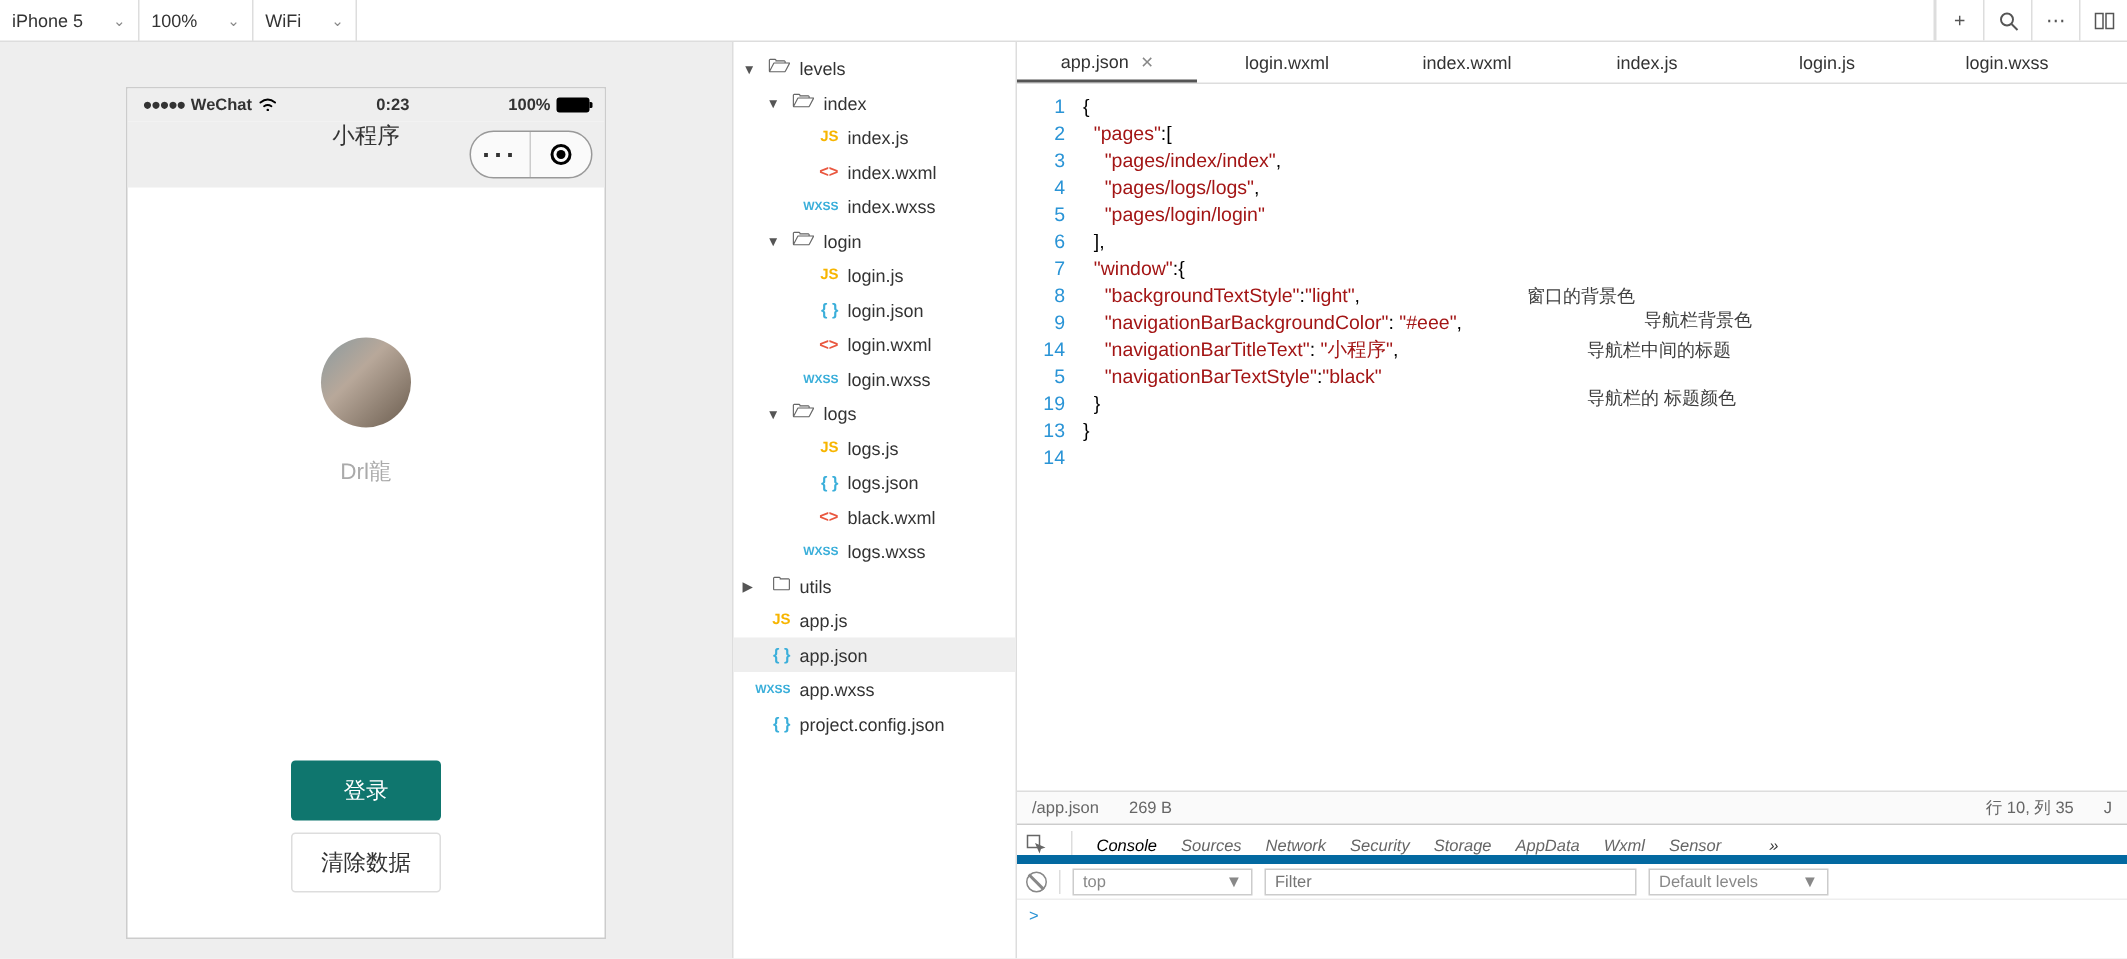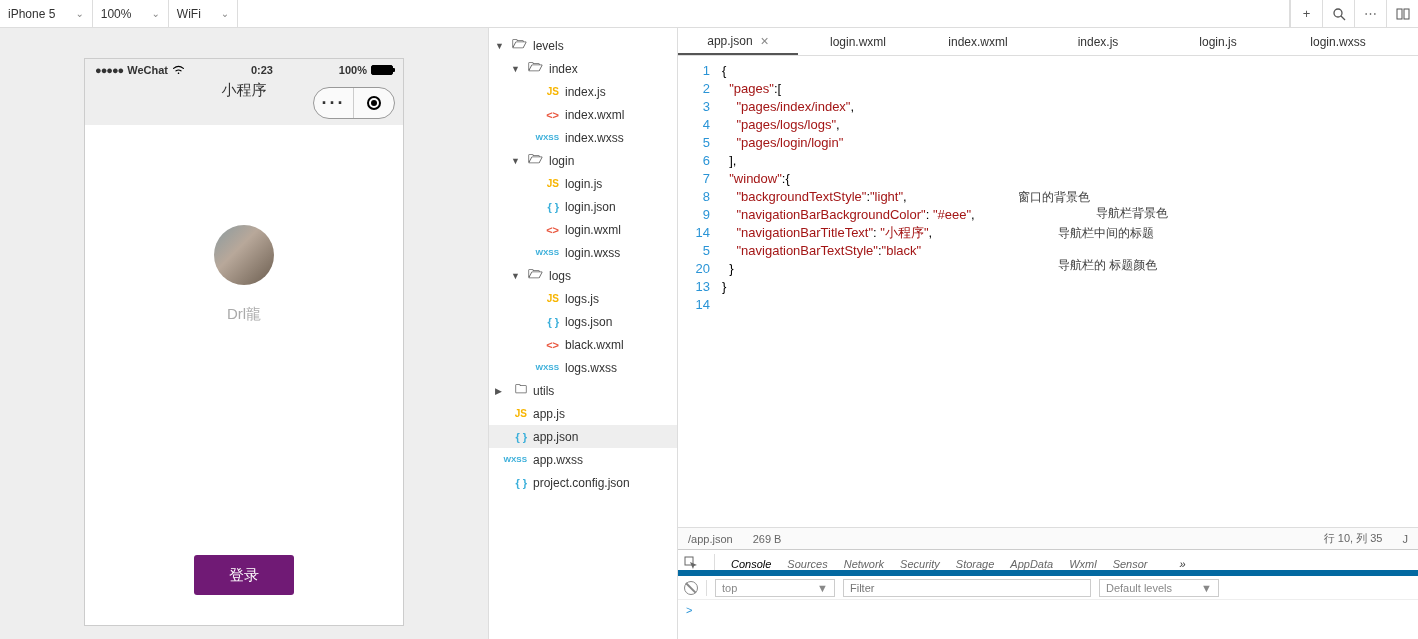--- a/index.html
+++ b/index.html
@@ -26,21 +26,21 @@
 .nav-menu { position: absolute; right: 8px; top: 6px; display: flex; border: 1px solid #999; border-radius: 16px; overflow: hidden; background: #fafafa; }
 .nav-menu-btn { width: 40px; height: 30px; display: flex; align-items: center; justify-content: center; font-size: 18px; font-weight: bold; }
 .nav-menu-btn:first-child { border-right: 1px solid #ccc; letter-spacing: 2px; }
 .target { width: 14px; height: 14px; border: 2px solid #000; border-radius: 50%; display: flex; align-items: center; justify-content: center; }
 .target::after { content: ''; width: 6px; height: 6px; background: #000; border-radius: 50%; }
 .phone-content { flex: 1; display: flex; flex-direction: column; align-items: center; padding-top: 100px; }
 .avatar { width: 60px; height: 60px; border-radius: 50%; background: linear-gradient(135deg, #8a9a9f 0%, #b8a89a 40%, #6b5d4f 100%); margin-bottom: 20px; }
 .nickname { color: #aaa; font-size: 15px; }
 .btn-area { margin-top: auto; margin-bottom: 30px; display: flex; flex-direction: column; gap: 8px; }
 .btn { width: 100px; height: 40px; display: flex; align-items: center; justify-content: center; font-size: 15px; border-radius: 3px; }
-.btn-login { background: #701a75; color: #fff; }
+.btn-login { background: #0f766e; color: #fff; }
 .btn-clear { background: #fff; border: 1px solid #ddd; color: #333; }
 
 .file-tree { width: 190px; background: #fff; border-left: 1px solid #ddd; border-right: 1px solid #ddd; font-size: 12px; display: flex; flex-direction: column; }
 .ft-body { flex: 1; overflow: auto; padding-top: 6px; }
 .ft-row { height: 23px; display: flex; align-items: center; padding-left: 6px; cursor: pointer; white-space: nowrap; }
 .ft-row.selected { background: #eee; }
 .ft-arrow { width: 10px; font-size: 9px; color: #555; }
 .ft-icon { width: 26px; display: flex; align-items: center; justify-content: flex-end; padding-right: 4px; font-size: 10px; font-weight: bold; }
 .ft-label { padding-left: 2px; }
 .ic-folder { color: #666; font-size: 12px; }
@@ -137,20 +137,21 @@
           <div class="nav-menu-btn">
               <div class="target"></div>
             </div>
         </div>
       </div>
       <div class="phone-content">
         <div class="avatar"></div>
         <div class="nickname">Drl龍</div>
         <div class="btn-area">
           <div class="btn btn-login">登录</div>
+          <div class="btn btn-clear">清除数据</div>
         </div>
       </div>
     </div>
   </div>
 
   <div class="file-tree">
     <div class="ft-body" id="tree-body">
         <div class="ft-row" style="padding-left: 6px;">
           <span class="ft-arrow">▼</span>
           <span class="ft-icon">
@@ -322,21 +323,21 @@
           <div>2</div>
           <div>3</div>
           <div>4</div>
           <div>5</div>
           <div>6</div>
           <div>7</div>
           <div>8</div>
           <div>9</div>
           <div>14</div>
           <div>5</div>
-          <div>20</div>
+          <div>19</div>
           <div>13</div>
           <div>14</div>
         </div>
       <div class="code"><span class="punc">{</span>
   <span class="key">"pages"</span><span class="punc">:[</span>
     <span class="str">"pages/index/index"</span><span class="punc">,</span>
     <span class="str">"pages/logs/logs"</span><span class="punc">,</span>
     <span class="str">"pages/login/login"</span>
   <span class="punc">],</span>
   <span class="key">"window"</span><span class="punc">:{</span>

